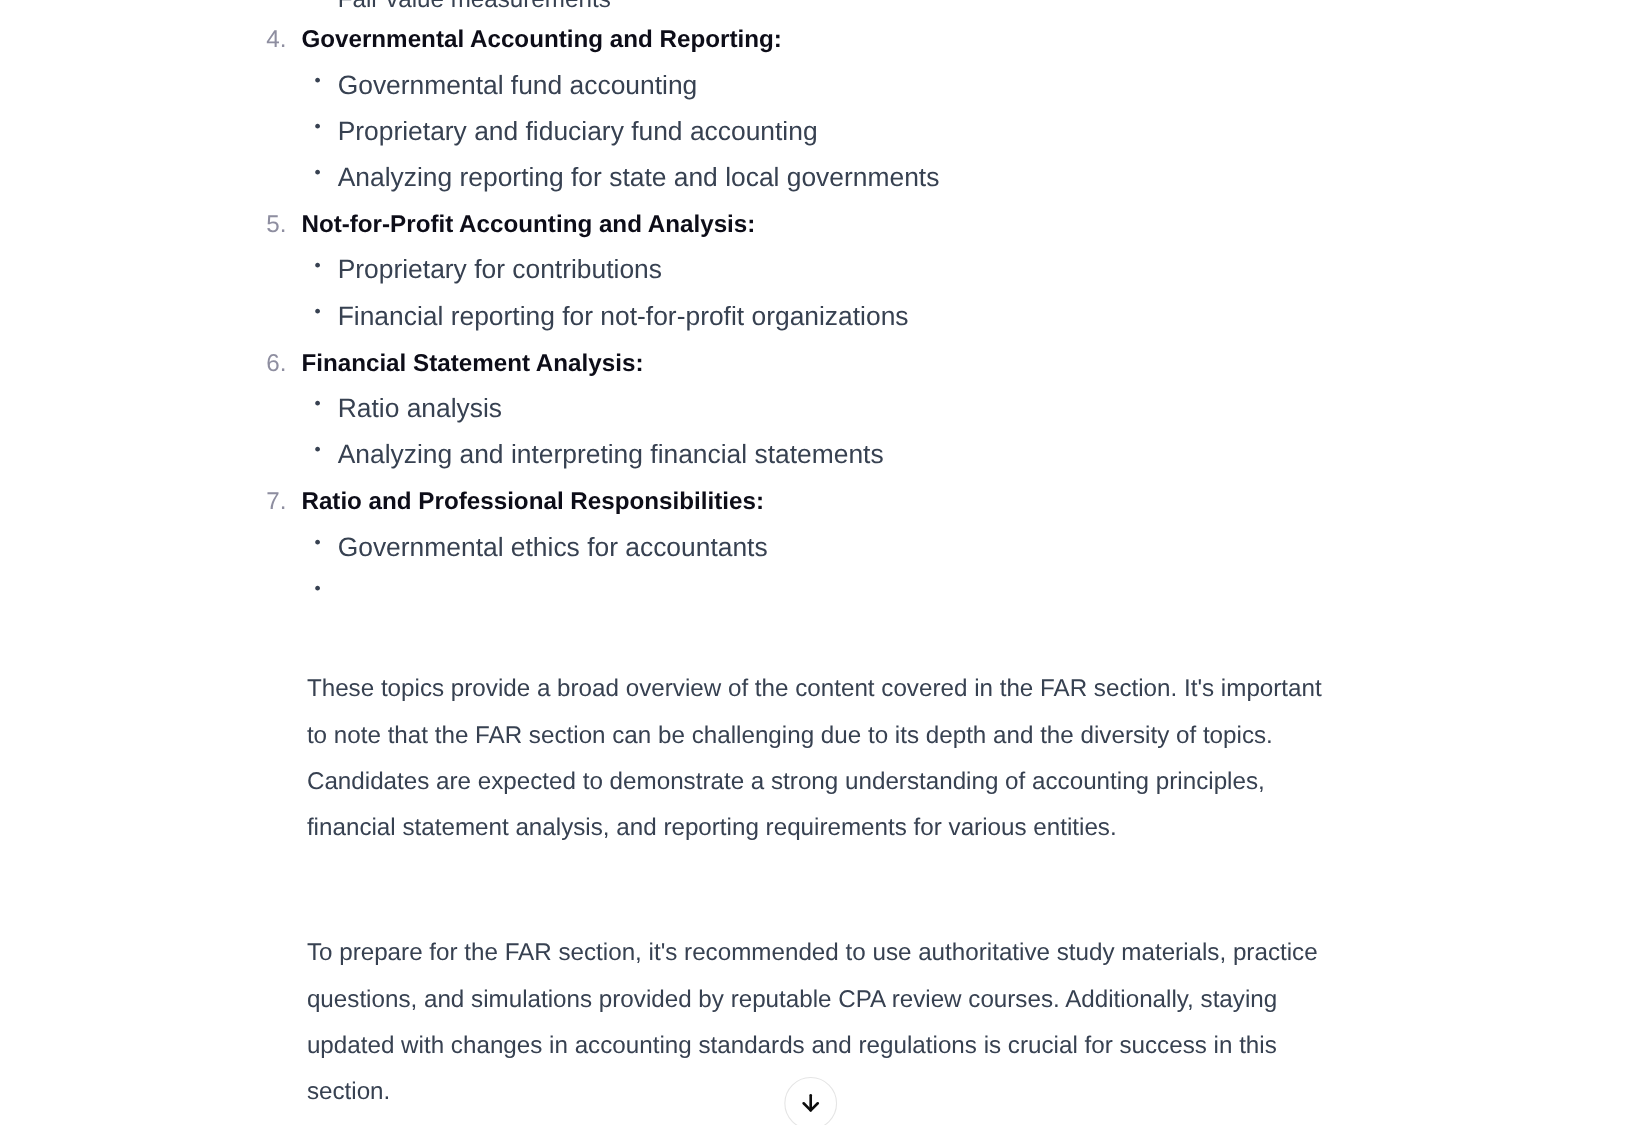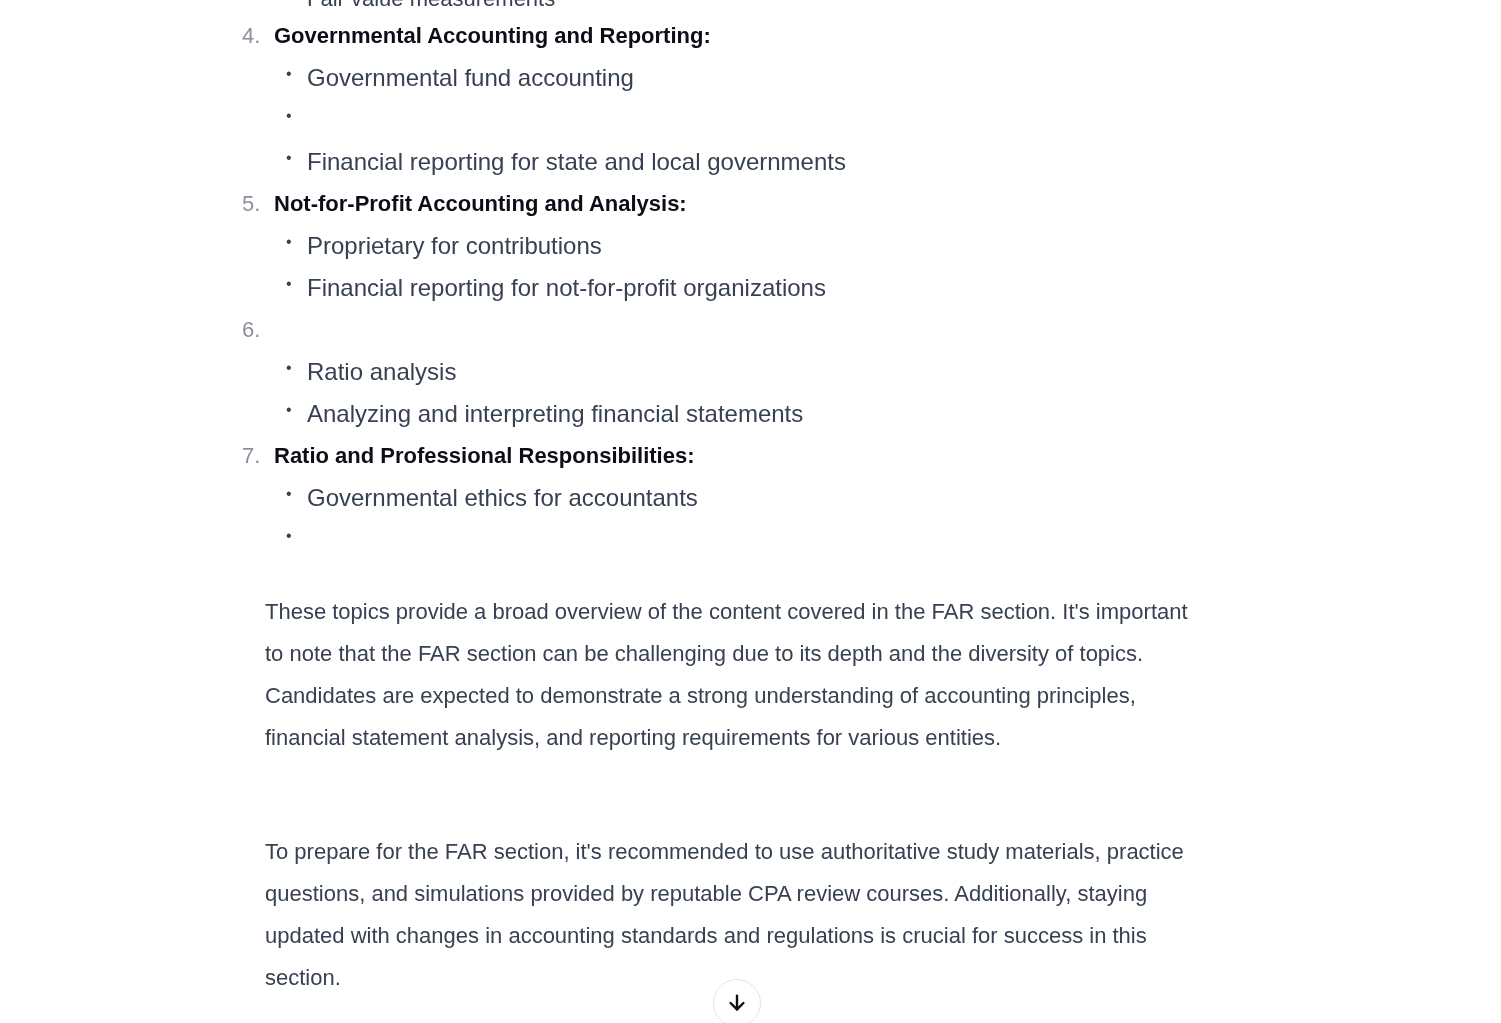--- a/index.html
+++ b/index.html
@@ -7,21 +7,21 @@
          font-family:"Liberation Sans", "DejaVu Sans", sans-serif; color:#374151; }
   .content { position:absolute; left:0; top:0; width:1501px; }
   .cut-line { position:absolute; left:307px; top:-22px; font-size:22px; color:#374151; line-height:42px; }
   ol.main { position:absolute; left:0; top:15px; margin:0; padding:0; list-style:none; width:1200px; }
   .heading-row { position:relative; height:42px; line-height:42px; }
   .num { position:absolute; left:242px; top:0; font-size:22px; color:#8e8ea0; }
   .heading { position:absolute; left:274px; top:0; font-size:22px; font-weight:bold; color:#0d0d18; }
   .sub-row { position:relative; height:42px; line-height:42px; }
   .bullet { position:absolute; left:286px; top:-4px; font-size:16px; color:#374151; }
   .sub-text { position:absolute; left:307px; top:0; font-size:24px; color:#374151; white-space:nowrap; }
-  .para { position:absolute; left:265px; width:930px; font-size:22px; line-height:42px; color:#374151; margin:0; }
+  .para { position:absolute; left:265px; width:930px; font-size:22px; line-height:42px; color:#374151; margin:14px; }
   .p1 { top:591px; }
   .p2 { top:831px; }
   .scroll-btn { position:absolute; left:713px; top:979px; width:48px; height:48px; border-radius:50%;
                 border:1px solid #e5e5e5; background:#fff; box-sizing:border-box;
                 display:flex; align-items:center; justify-content:center; cursor:pointer; }
 </style>
 </head>
 <body>
 
 <div class="content">
@@ -31,39 +31,41 @@
       <li class="heading-row">
         <span class="num">4.</span>
         <span class="heading">Governmental Accounting and Reporting:</span>
       </li>
       <li class="sub-row">
         <span class="bullet">•</span>
         <span class="sub-text">Governmental fund accounting</span>
       </li>
       <li class="sub-row">
         <span class="bullet">•</span>
+        <span class="sub-text">Proprietary and fiduciary fund accounting</span>
       </li>
       <li class="sub-row">
         <span class="bullet">•</span>
-        <span class="sub-text">Financial reporting for state and local governments</span>
+        <span class="sub-text">Analyzing reporting for state and local governments</span>
       </li>
       <li class="heading-row">
         <span class="num">5.</span>
         <span class="heading">Not-for-Profit Accounting and Analysis:</span>
       </li>
       <li class="sub-row">
         <span class="bullet">•</span>
         <span class="sub-text">Proprietary for contributions</span>
       </li>
       <li class="sub-row">
         <span class="bullet">•</span>
         <span class="sub-text">Financial reporting for not-for-profit organizations</span>
       </li>
       <li class="heading-row">
         <span class="num">6.</span>
+        <span class="heading">Financial Statement Analysis:</span>
       </li>
       <li class="sub-row">
         <span class="bullet">•</span>
         <span class="sub-text">Ratio analysis</span>
       </li>
       <li class="sub-row">
         <span class="bullet">•</span>
         <span class="sub-text">Analyzing and interpreting financial statements</span>
       </li>
       <li class="heading-row">

